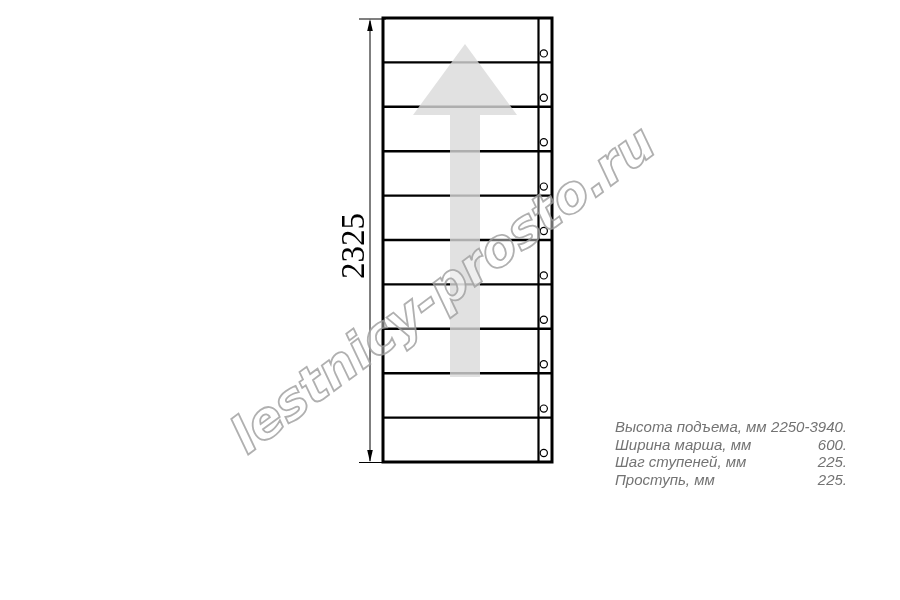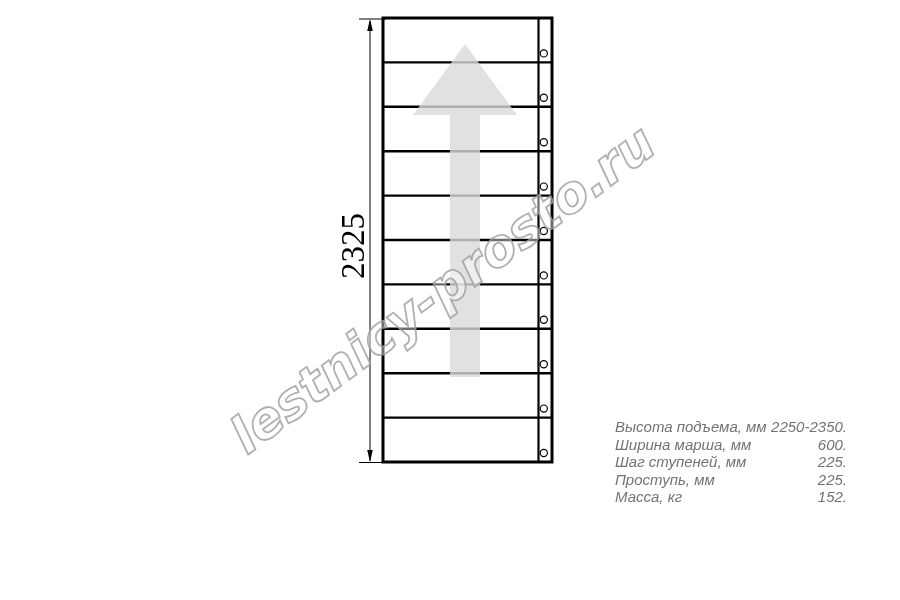--- a/index.html
+++ b/index.html
@@ -68,33 +68,29 @@
       <path d="M370,462 L367.2,450 L372.8,450 Z" fill="#000" stroke="none"></path>
       <text class="dim-text" transform="translate(352 246) rotate(-90)" text-anchor="middle" dy="0.35em" stroke="none">2325</text>
     </g>
 
     <text class="watermark-text" transform="translate(453 303) rotate(-36.5)" text-anchor="middle" stroke="#a3a3a3">lestnicy-prosto.ru</text>
   </svg>
 
   <div class="specs">
     <div class="spec-row">
       <span class="spec-label">Высота подъема, мм</span>
-      <span class="spec-value">2250-2350.</span>
+      <span class="spec-value">2250-3940.</span>
     </div>
     <div class="spec-row">
       <span class="spec-label">Ширина марша, мм</span>
       <span class="spec-value">600.</span>
     </div>
     <div class="spec-row">
       <span class="spec-label">Шаг ступеней, мм</span>
       <span class="spec-value">225.</span>
     </div>
     <div class="spec-row">
       <span class="spec-label">Проступь, мм</span>
       <span class="spec-value">225.</span>
     </div>
-    <div class="spec-row">
-      <span class="spec-label">Масса, кг</span>
-      <span class="spec-value">152.</span>
-    </div>
   </div>
 
 </div>
 
 </body></html>

